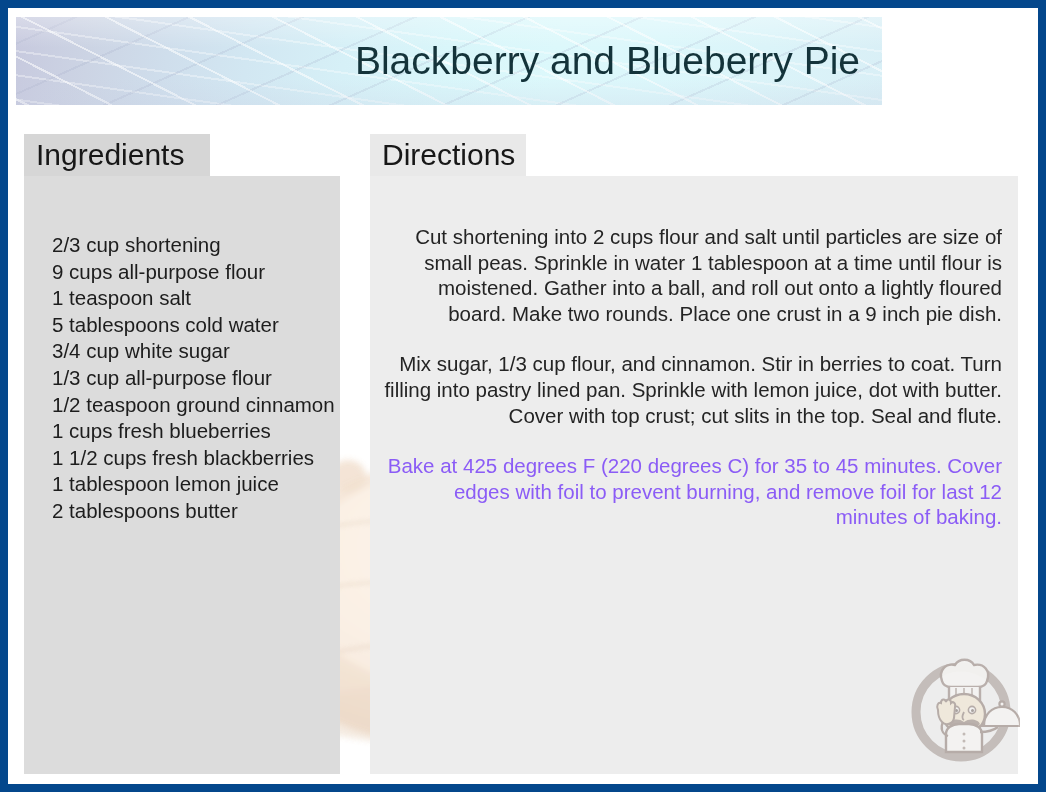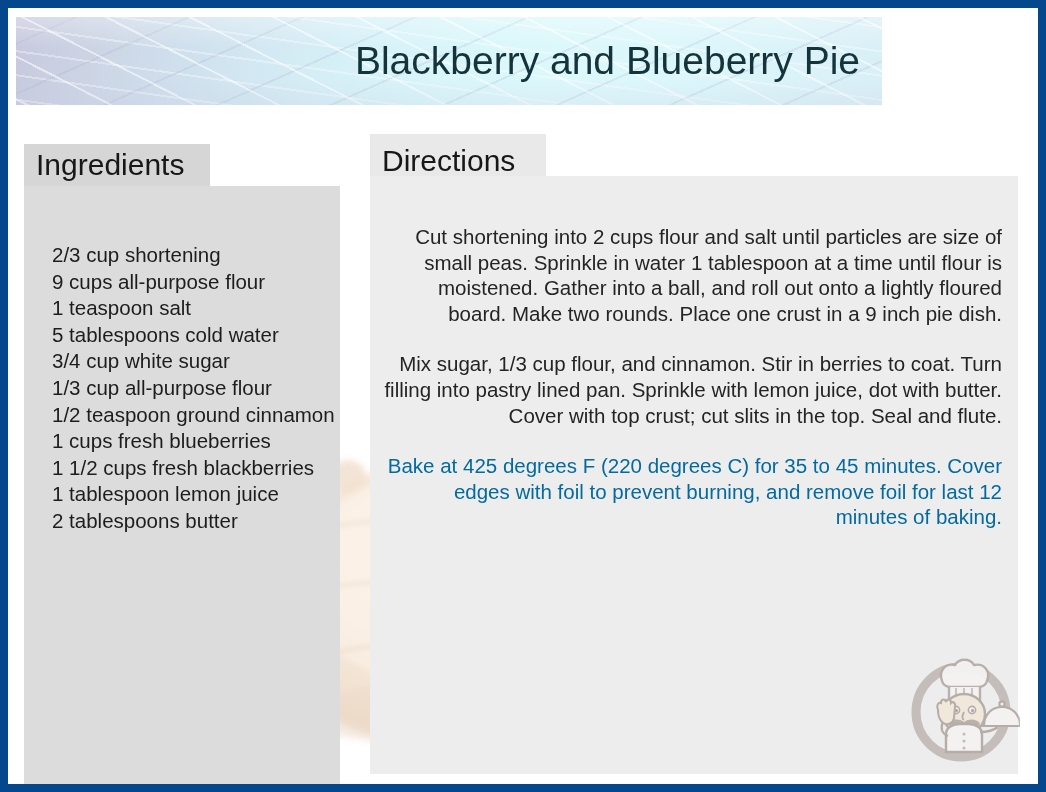--- a/index.html
+++ b/index.html
@@ -143,21 +143,21 @@
     left: 0;
     top: 42px;
     right: 0;
     bottom: 0;
     box-sizing: border-box;
   }
 
   
   #panel-ingredients {
     left: 16px;
-    top: 136px;
+    top: 126px;
     width: 316px;
     height: 640px;
   }
   #panel-ingredients .panel-tab   { background: #d6d6d6; width: 186px; }
   #panel-ingredients .panel-body  { background: #dcdcdc; }
   .ingredients-list {
     margin: 0;
     padding: 56px 0 0 28px;
     list-style: none;
   }
@@ -168,34 +168,34 @@
     white-space: nowrap;
   }
 
   
   #panel-directions {
     left: 362px;
     top: 126px;
     width: 648px;
     height: 640px;
   }
-  #panel-directions .panel-tab   { background: #e9e9e9; width: 176px; align-items: flex-end; }
+  #panel-directions .panel-tab   { background: #e9e9e9; width: 156px; }
   #panel-directions .panel-body  { background: #ededed; }
   .directions-body {
     padding: 48px 16px 0 12px;
     text-align: right;
   }
   .directions-body p {
     margin: 0 0 25px 0;
     font-size: 20.5px;
     line-height: 25.6px;
     color: #242424;
   }
   .directions-body p.faded {
-    color: #0369a1;
+    color: #8b5cf6;
   }
 
   
   .chef-logo {
     position: absolute;
     right: 18px;
     bottom: 18px;
     width: 118px;
     height: 118px;
     z-index: 5;

